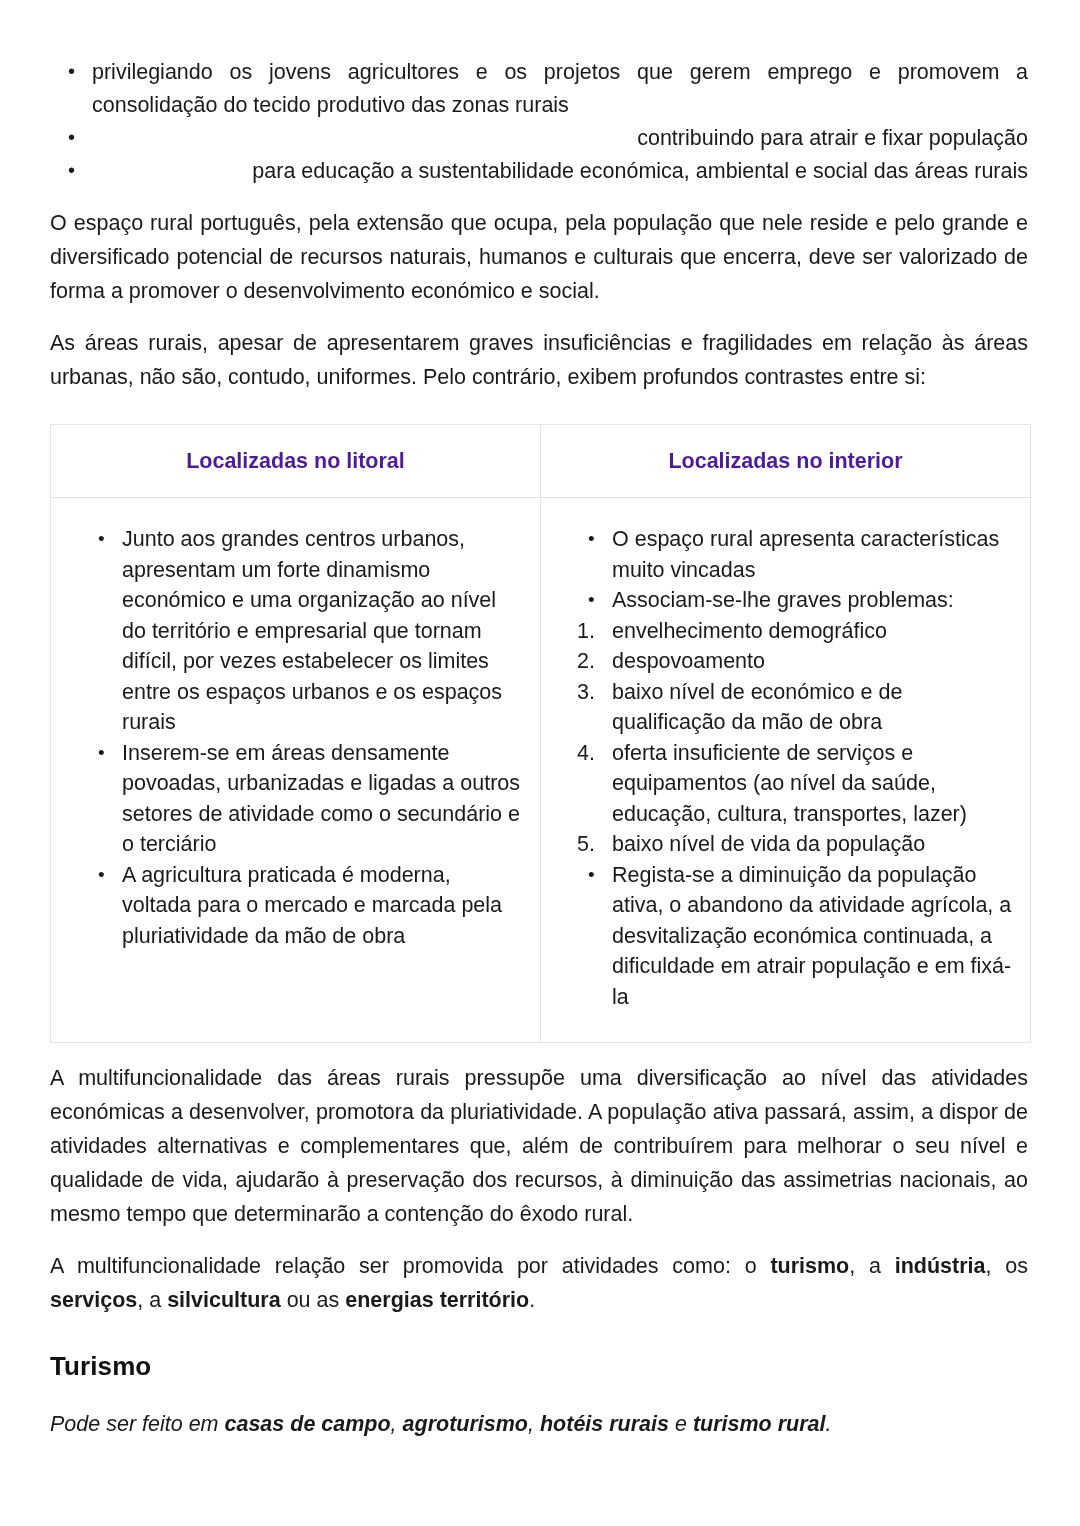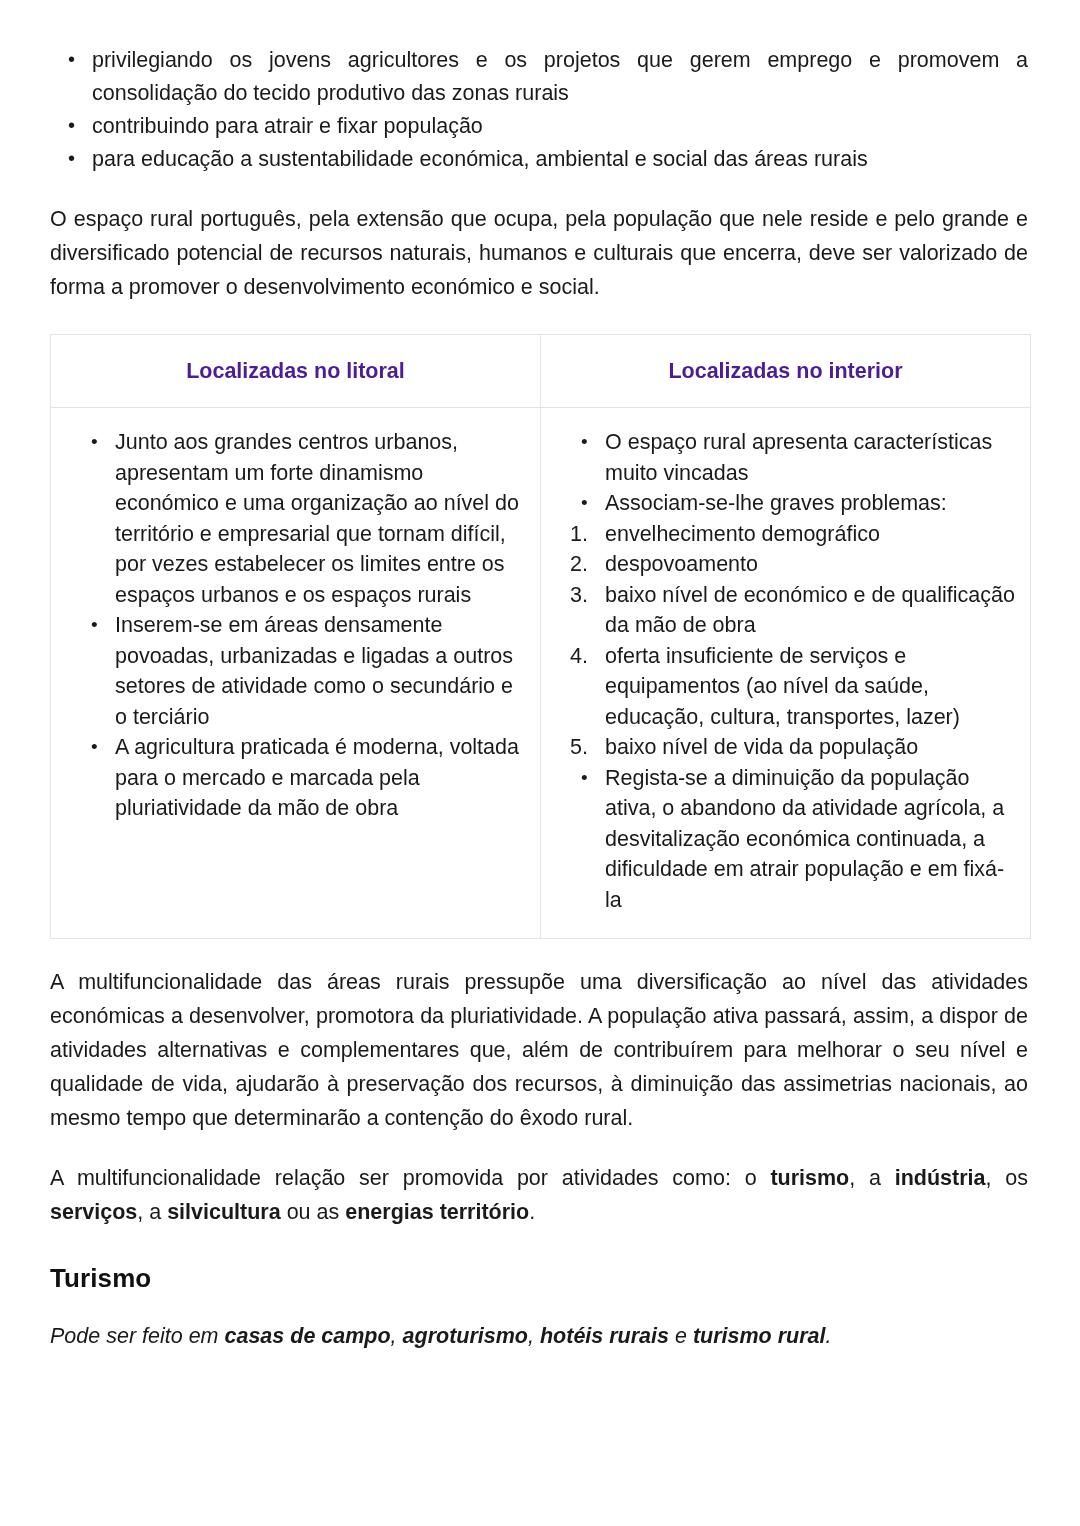--- a/index.html
+++ b/index.html
@@ -18,21 +18,21 @@
     position: relative;
     width: 1080px;
     height: 1526px;
     padding: 0;
     box-sizing: border-box;
     overflow: hidden;
   }
   .content {
     position: absolute;
     left: 50px;
-    top: 44px;
+    top: 56px;
     width: 978px;
   }
 
   
   ul.top-list {
     list-style: none;
     margin: 0 0 0 0;
     padding: 0;
   }
   ul.top-list > li {
@@ -47,33 +47,33 @@
   ul.top-list > li::before {
     content: "\2022";
     position: absolute;
     left: 18px;
     top: -1px;
     font-size: 20px;
     line-height: 33px;
     color: #1a1a1a;
   }
   ul.top-list > li.nojust {
-    text-align: left;
+    text-align: right;
   }
 
   
   p.para {
     font-size: 21.5px;
     line-height: 34px;
     text-align: justify;
     text-justify: inter-word;
     margin: 0;
   }
   p.para.spaced-1 { margin-top: 24px; font-style: italic; }
-  p.para.spaced-2 { margin-top: 26px; }
+  p.para.spaced-2 { margin-top: 18px; }
 
   
   table.contrast-table {
     width: 978px;
     border-collapse: collapse;
     margin-top: 30px;
     table-layout: fixed;
   }
   table.contrast-table th,
   table.contrast-table td {
@@ -87,21 +87,21 @@
     vertical-align: middle;
     font-size: 21.5px;
     font-weight: bold;
     color: #4c1d95;
   }
   table.contrast-table td {
     padding: 18px 10px 22px 10px;
   }
   .cell-list {
     list-style: none;
-    margin: 1px;
+    margin: 8px;
     padding: 0;
   }
   .cell-list > li {
     position: relative;
     padding-left: 53px;
     font-size: 21.5px;
     line-height: 30.5px;
     text-align: left;
     margin: 0;
   }
@@ -149,20 +149,21 @@
       <li class="nojust">
         <span>contribuindo para atrair e fixar população</span>
       </li>
       <li class="nojust">
         <span>para educação a sustentabilidade económica, ambiental e social das áreas rurais</span>
       </li>
     </ul>
 
     <p class="para spaced-2">O espaço rural português, pela extensão que ocupa, pela população que nele reside e pelo grande e diversificado potencial de recursos naturais, humanos e culturais que encerra, deve ser valorizado de forma a promover o desenvolvimento económico e social.</p>
 
+    <p class="para spaced-2">As áreas rurais, apesar de apresentarem graves insuficiências e fragilidades em relação às áreas urbanas, não são, contudo, uniformes. Pelo contrário, exibem profundos contrastes entre si:</p>
 
     <table class="contrast-table">
       <thead>
         <tr>
           <th style="width:489px">Localizadas no litoral</th>
           <th style="width:489px">Localizadas no interior</th>
         </tr>
       </thead>
       <tbody>
         <tr>

